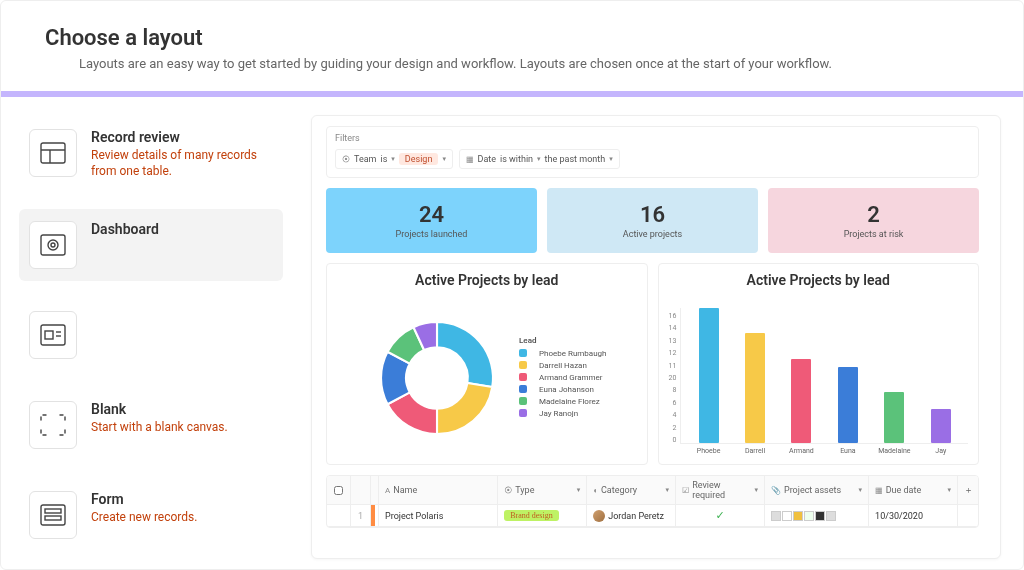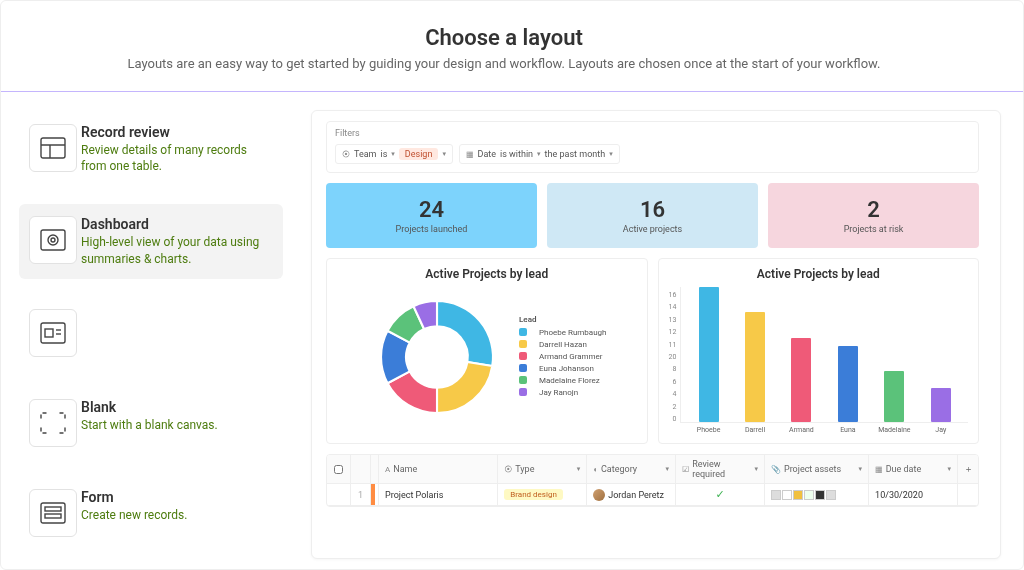--- a/index.html
+++ b/index.html
@@ -1,49 +1,49 @@
 <!DOCTYPE html>
 <html><head>
 <meta charset="utf-8">
 <style>
   * { box-sizing: border-box; margin: 0; padding: 0; }
   body { font-family: -apple-system, BlinkMacSystemFont, "Segoe UI", Roboto, Helvetica, Arial, sans-serif; background: #fff; color: #333; font-size: 13px; }
   .page { width: 1024px; height: 570px; background: #fff; border: 1px solid #eee; border-radius: 6px; overflow: hidden; display: flex; flex-direction: column; }
-  .header { padding: 24px 34px 20px 18px; border-bottom: 1px solid #c4b5fd; text-align: center; }
+  .header { padding: 24px 34px 20px 44px; border-bottom: 6px solid #c4b5fd; }
   .header h1 { font-size: 22px; font-weight: 600; color: #333; margin-bottom: 6px; }
-  .header p { font-size: 13px; color: #666; }
+  .header p { font-size: 13px; color: #666; margin-left: 34px; }
   .body { display: flex; flex: 1; overflow: hidden; }
   .sidebar { width: 300px; padding: 20px 18px; }
-  .layout-option { display: flex; gap: 4px; padding: 12px 10px; border-radius: 6px; cursor: pointer; margin-bottom: 18px; }
+  .layout-option { display: flex; gap: 14px; padding: 12px 10px; border-radius: 6px; cursor: pointer; margin-bottom: 18px; }
   .layout-option.selected { background: #f3f3f3; }
   .layout-icon { width: 48px; height: 48px; border: 1px solid #e2e2e2; border-radius: 6px; display: flex; align-items: center; justify-content: center; background: #fff; flex-shrink: 0; }
   .layout-icon svg { width: 26px; height: 22px; stroke: #444; fill: none; stroke-width: 1.4; }
   .layout-text { display: flex; flex-direction: column; }
   .layout-title { font-weight: 600; font-size: 14px; color: #333; margin-bottom: 2px; }
-  .layout-desc { font-size: 12px; color: #4d7c0f; line-height: 1.35; }
+  .layout-desc { font-size: 12px; color: #c2410c; line-height: 1.35; }
 
   .preview { flex: 1; padding: 18px 22px 10px 10px; overflow: hidden; }
   .preview-card { background: #fff; border: 1px solid #eee; border-radius: 6px; height: 100%; padding: 10px 21px 0 14px; display: flex; flex-direction: column; box-shadow: 0 1px 3px rgba(0,0,0,0.04); }
 
   .filters-box { border: 1px solid #eee; border-radius: 4px; padding: 6px 8px 8px 8px; margin-bottom: 10px; }
   .filters-title { font-size: 9px; color: #888; margin-bottom: 6px; }
   .filter-row { display: flex; gap: 6px; flex-wrap: wrap; }
   .filter-group { border: 1px solid #eee; border-radius: 3px; padding: 3px 6px; display: flex; align-items: center; gap: 4px; font-size: 9px; color: #555; }
   .pill { padding: 1px 6px; border-radius: 3px; font-size: 9px; }
   .pill-design { background: #ffe8e0; color: #c05030; }
   .dropdown-caret { font-size: 7px; color: #888; }
 
   .stats-row { display: flex; gap: 10px; margin-bottom: 10px; }
   .stat { flex: 1; border-radius: 4px; padding: 14px 0; text-align: center; }
   .stat-big { font-size: 22px; font-weight: 600; color: #333; }
   .stat-label { font-size: 9px; color: #555; margin-top: 2px; }
 
   .charts-row { display: flex; gap: 10px; margin-bottom: 10px; }
   .chart-box { flex: 1; border: 1px solid #eee; border-radius: 4px; padding: 8px 10px 6px 10px; }
-  .chart-title { text-align: center; font-size: 12px; font-weight: 600; margin-bottom: 6px; color: #333; }
+  .chart-title { text-align: center; font-size: 14px; font-weight: 600; margin-bottom: 20px; color: #333; }
   .donut-wrap { display: flex; align-items: center; justify-content: center; gap: 12px; }
   .legend { font-size: 8px; color: #555; }
   .legend-title { font-weight: 600; margin-bottom: 4px; font-size: 8px; }
   .legend-item { display: flex; align-items: center; gap: 12px; margin-bottom: 3px; }
   .swatch { width: 8px; height: 8px; border-radius: 2px; }
 
   .bar-chart { display: flex; height: 150px; }
   .y-axis { display: flex; flex-direction: column; justify-content: space-between; font-size: 7px; color: #888; padding: 4px 4px 14px 0; text-align: right; }
   .bars-area { flex: 1; display: flex; align-items: flex-end; justify-content: space-around; border-left: 1px solid #eee; border-bottom: 1px solid #eee; padding: 0 4px; position: relative; margin-bottom: 14px; }
   .bar { width: 20px; border-radius: 1px; }
@@ -60,21 +60,21 @@
   .col-check { width: 24px; justify-content: center; }
   .col-num { width: 20px; justify-content: center; color: #aaa; }
   .col-bar { width: 8px; padding: 0; }
   .col-name { flex: 1.4; }
   .col-type { flex: 1; }
   .col-cat { flex: 1; }
   .col-rev { flex: 1; justify-content: center; }
   .col-assets { flex: 1.2; }
   .col-due { flex: 1; }
   .col-end { width: 20px; }
-  .pill-brand { background: #fef9c3; color: #c06020; padding: 1px 6px; border-radius: 3px; font-size: 8px; }
+  .pill-brand { background: #bef264; color: #c06020; padding: 1px 6px; border-radius: 3px; font-size: 8px; font-family: Liberation Serif, serif; }
   .check-green { color: #3bb150; font-size: 11px; }
   .avatar-dot { width: 12px; height: 12px; border-radius: 50%; background: linear-gradient(135deg,#d0a070,#a07040); }
   .asset-thumbs { display: flex; gap: 1px; }
   .asset-thumbs span { width: 10px; height: 10px; background: #ddd; border: 1px solid #ccc; }
   .row-color { width: 4px; height: 100%; background: #ff8c42; }
 
   .field-icon { font-size: 8px; color: #888; }
 </style>
 </head>
 <body>
@@ -104,21 +104,20 @@
       <div class="layout-option selected">
         <div class="layout-icon">
           <svg viewBox="0 0 26 22">
               <rect x="1" y="1" width="24" height="20" rx="2"></rect>
               <circle cx="13" cy="11" r="5"></circle>
               <circle cx="13" cy="11" r="2"></circle>
             </svg>
         </div>
         <div class="layout-text">
           <div class="layout-title">Dashboard</div>
-          <div class="layout-desc">High-level view of your data using summaries &amp; charts.</div>
         </div>
       </div>
 
       <div class="layout-option">
         <div class="layout-icon">
           <svg viewBox="0 0 26 22">
               <rect x="1" y="1" width="24" height="20" rx="2"></rect>
               <rect x="5" y="7" width="8" height="8"></rect>
               <line x1="16" y1="8" x2="21" y2="8"></line>
               <line x1="16" y1="12" x2="21" y2="12"></line>

